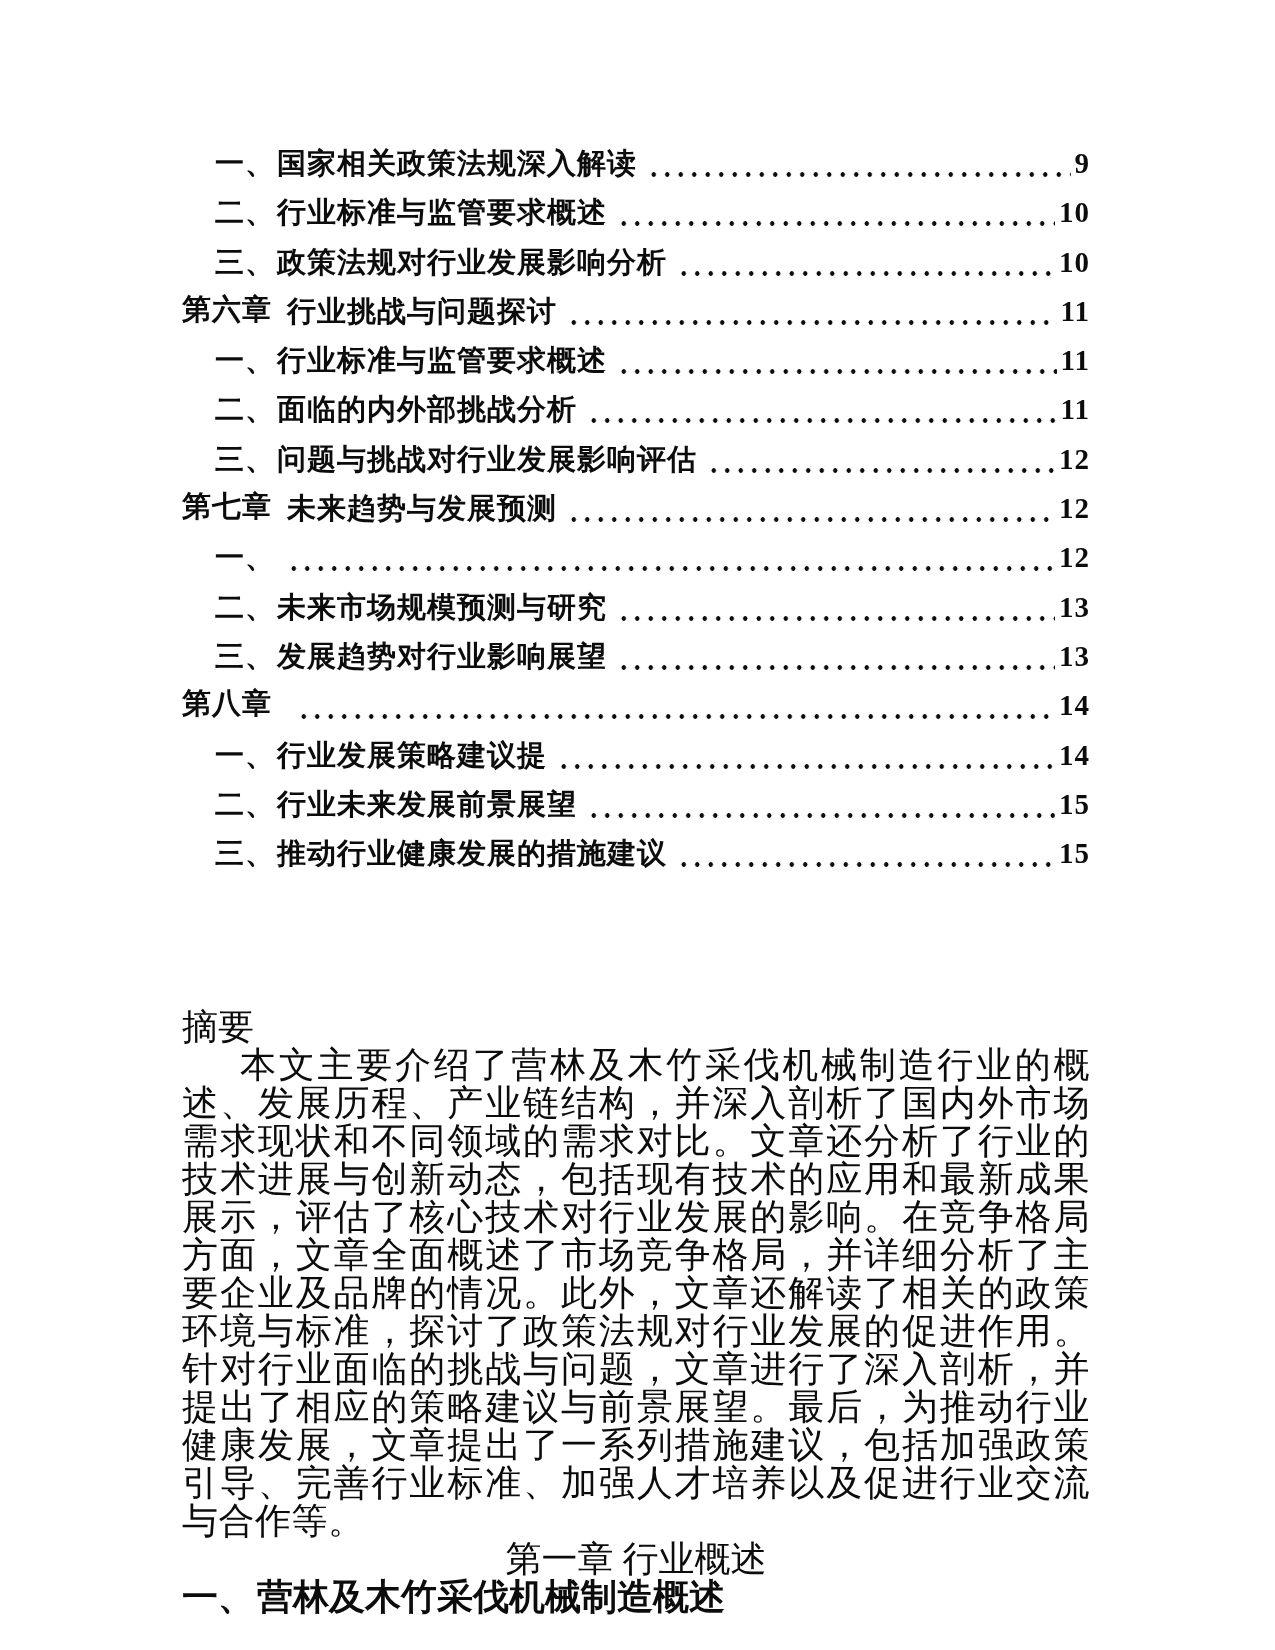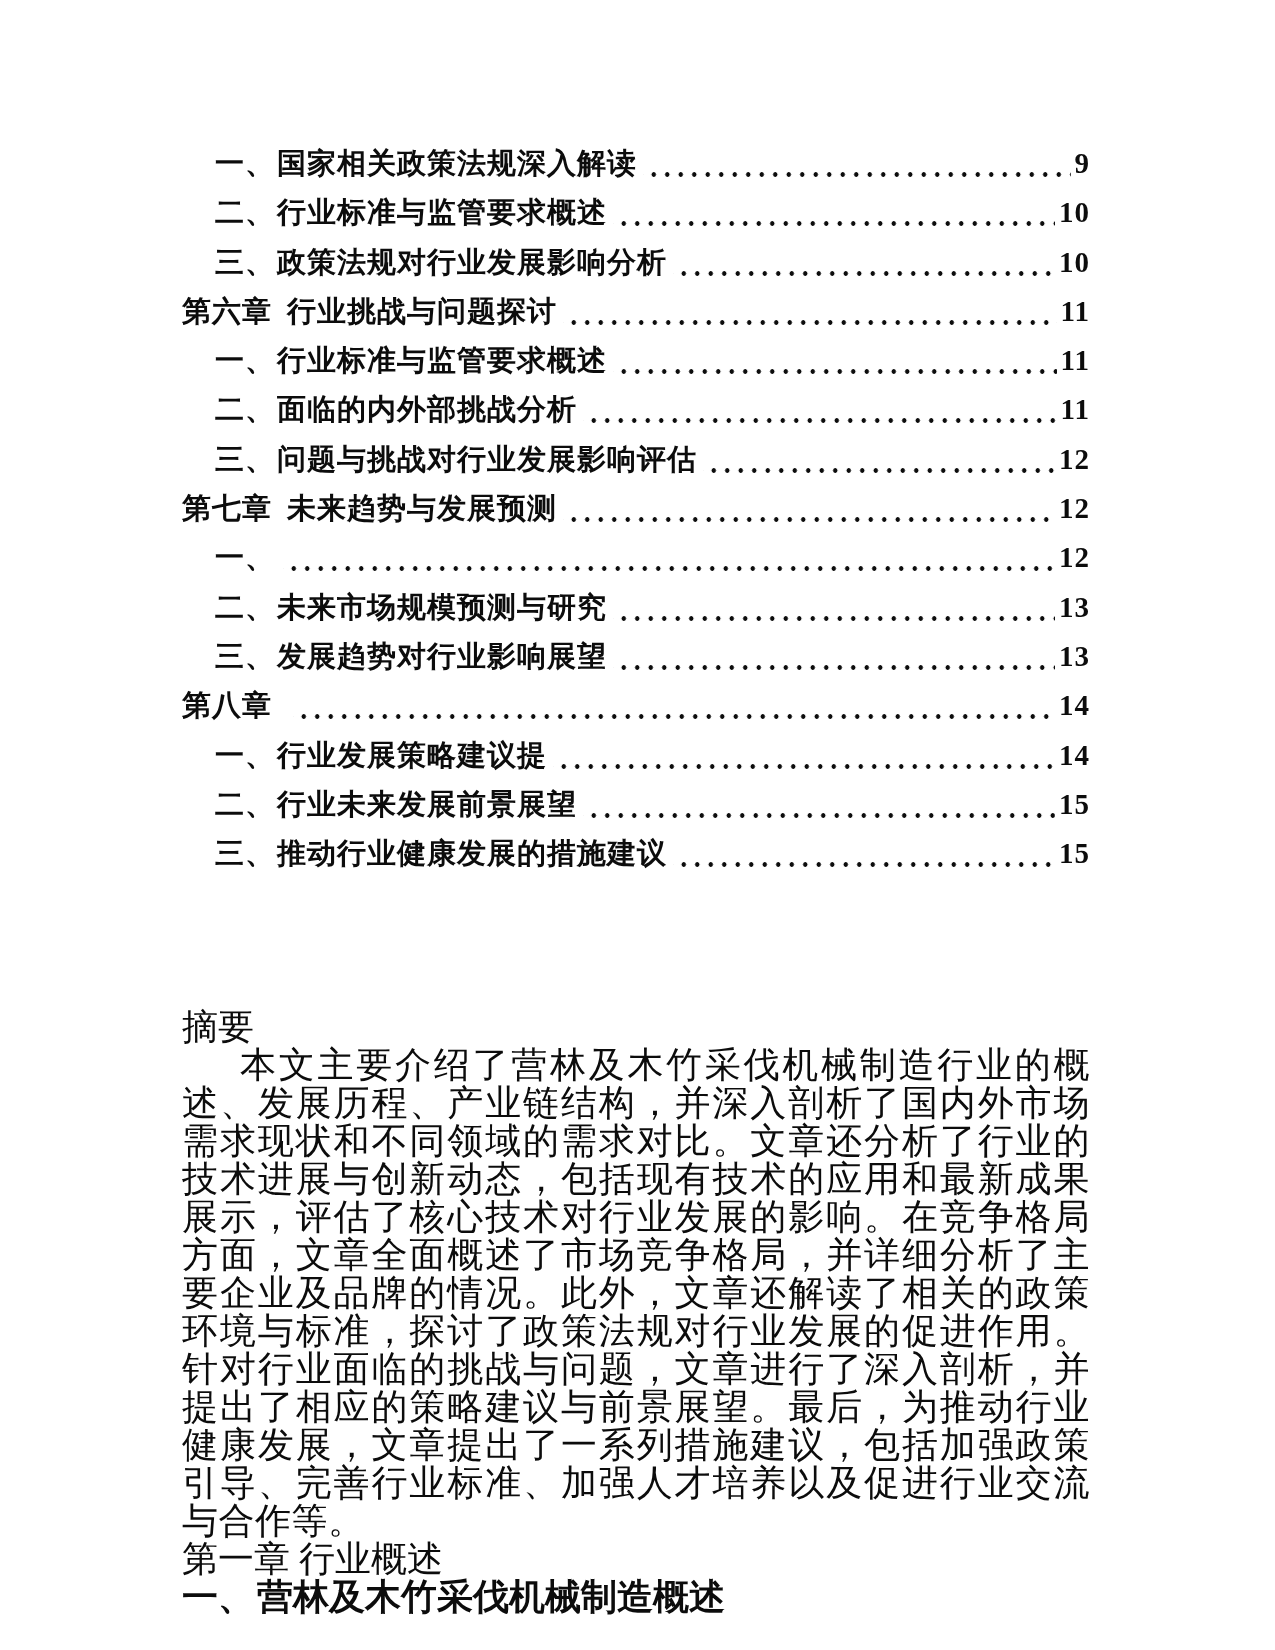--- a/index.html
+++ b/index.html
@@ -37,20 +37,21 @@
   }
   .toc-row.sub {
     padding-left: 33px;
   }
   .toc-row.sub .toc-num {
     width: 62px;
     flex: 0 0 62px;
   }
   .toc-row.chapter .toc-num {
     margin-right: 15px;
+    font-family: Liberation Mono, monospace;
   }
   .toc-dots {
     flex: 1 1 auto;
     margin: 0 4px 0 6px;
     background-image: radial-gradient(circle, #0c0c0c 2px, transparent 2.6px);
     background-size: 13.5px 49px;
     background-repeat: repeat-x;
     background-position: 4px 11px;
   }
   .toc-page {
@@ -70,20 +71,21 @@
     font-weight: 400;
   }
   .abstract-paragraph {
     margin: 0;
     text-align: justify;
     text-indent: 58px;
     letter-spacing: 0.5px;
   }
   .chapter-heading {
     font-weight: 400;
+    text-align: center;
   }
   .section-heading {
     font-weight: 700;
   }
   .sec-num {
     display: inline-block;
     width: 75px;
   }
 </style>
 </head>

